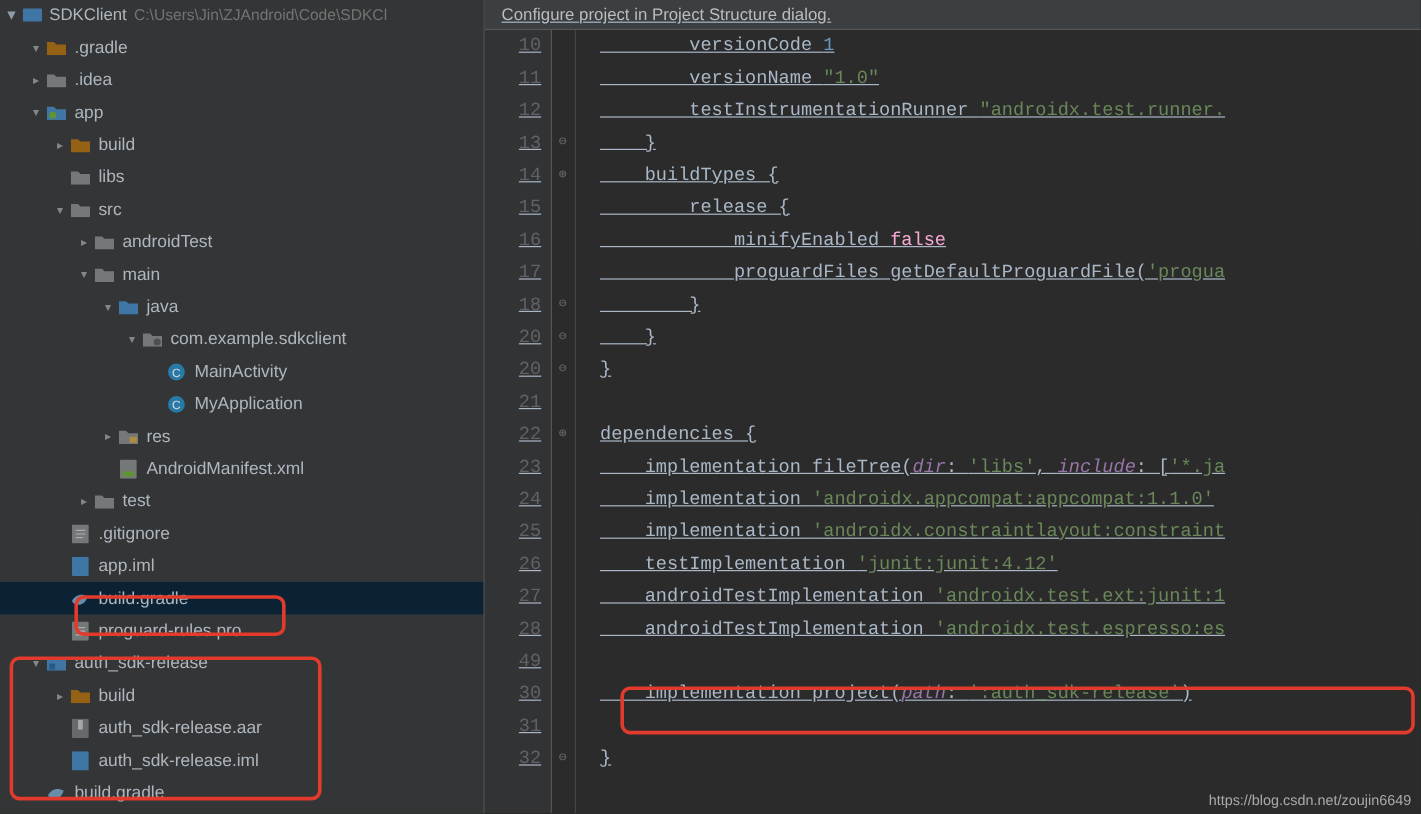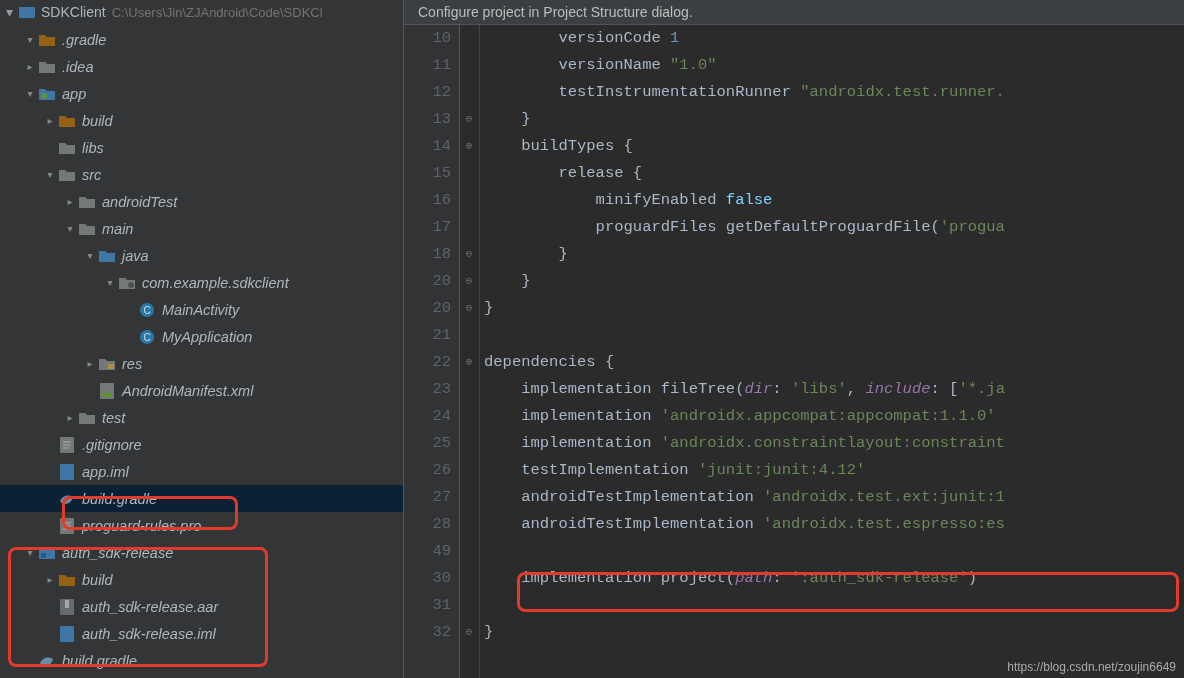--- a/index.html
+++ b/index.html
@@ -53,21 +53,21 @@
     font-size: 10px;
   }
   .tree-row .icon {
     width: 18px;
     height: 16px;
     display: inline-flex;
     align-items: center;
     justify-content: center;
     margin-right: 6px;
   }
-  .tree-label { color: #cdd6de; font-size: 14.5px; font-style: italic; }
+  .tree-label { color: #cdd6de; font-size: 14.5px; }
   .indent { display: inline-block; }
   .icon svg { display: block; }
   .overlay-dim {
     position: absolute;
     top: 0; left: 0; right: 0; bottom: 0;
     background: rgba(0,0,0,0.15);
     pointer-events: none;
   }
   .red-box {
     position: absolute;
@@ -76,20 +76,21 @@
     pointer-events: none;
     z-index: 5;
   }
   .editor-pane {
     flex: 1;
     background: #2b2b2b;
     display: flex;
     flex-direction: column;
     overflow: hidden;
     position: relative;
+    text-decoration: underline;
   }
   .hint-bar {
     background: #3c3f41;
     color: #bcbcbc;
     padding: 4px 14px;
     font-size: 14px;
     border-bottom: 1px solid #555;
   }
   .code-area {
     flex: 1;
@@ -126,22 +127,22 @@
     text-align: center;
     line-height: 12px;
   }
   .code {
     flex: 1;
     padding-left: 4px;
     white-space: pre;
     overflow: hidden;
     color: #a9b7c6;
   }
-  .code .line { height: 27px; }
-  .c-keyword { color: #7dd3fc; text-align: right; }
+  .code .line { height: 27px; margin-left: 16px; }
+  .c-keyword { color: #f9a8d4; text-align: right; }
   .c-string  { color: #6a8759; }
   .c-number  { color: #6897bb; }
   .c-ident   { color: #a9b7c6; }
   .c-label   { color: #9876aa; font-style: italic; }
   .watermark {
     position: absolute;
     bottom: 4px;
     right: 8px;
     color: #aaa;
     font-size: 12px;

